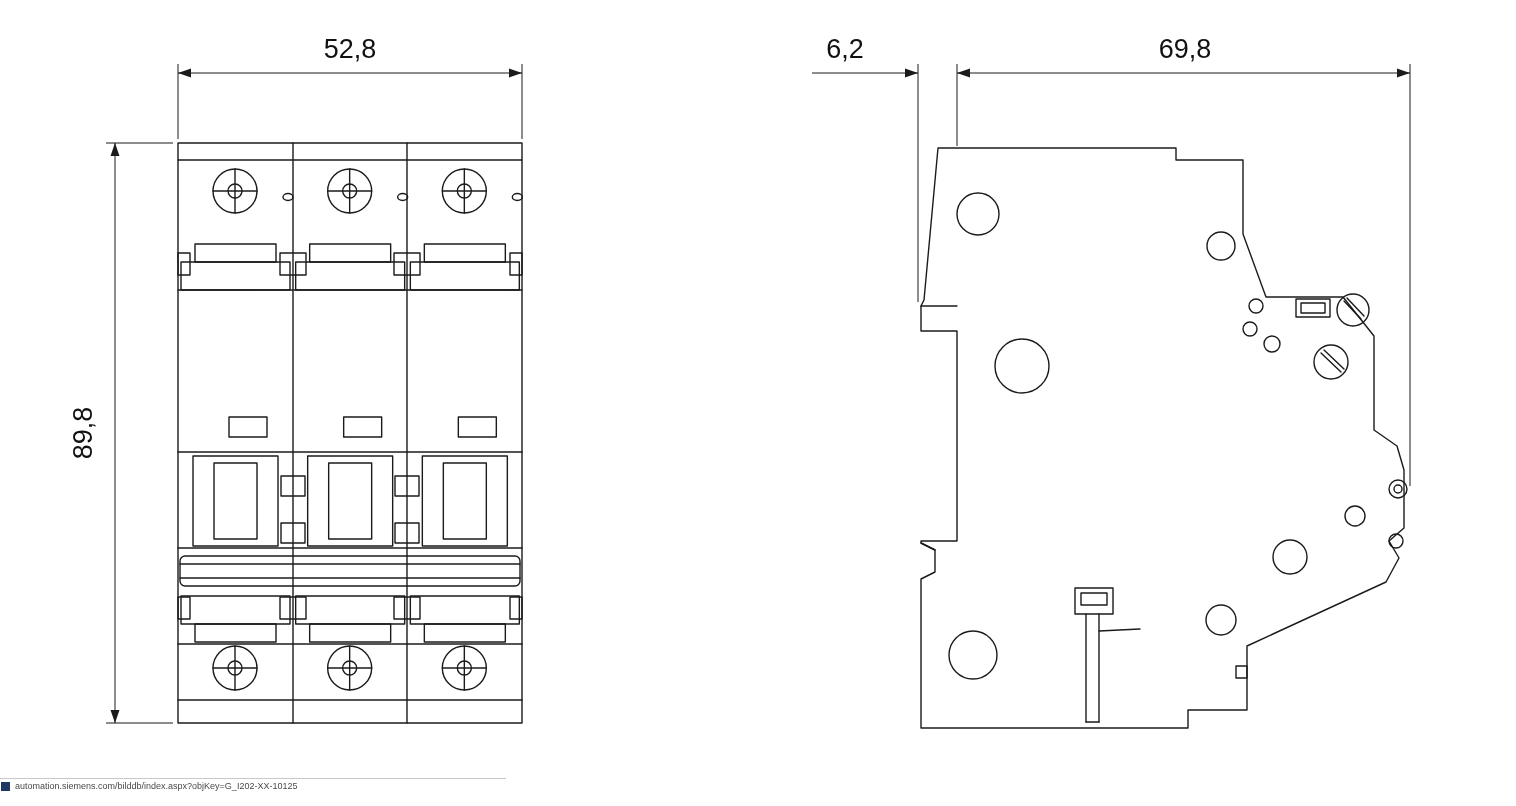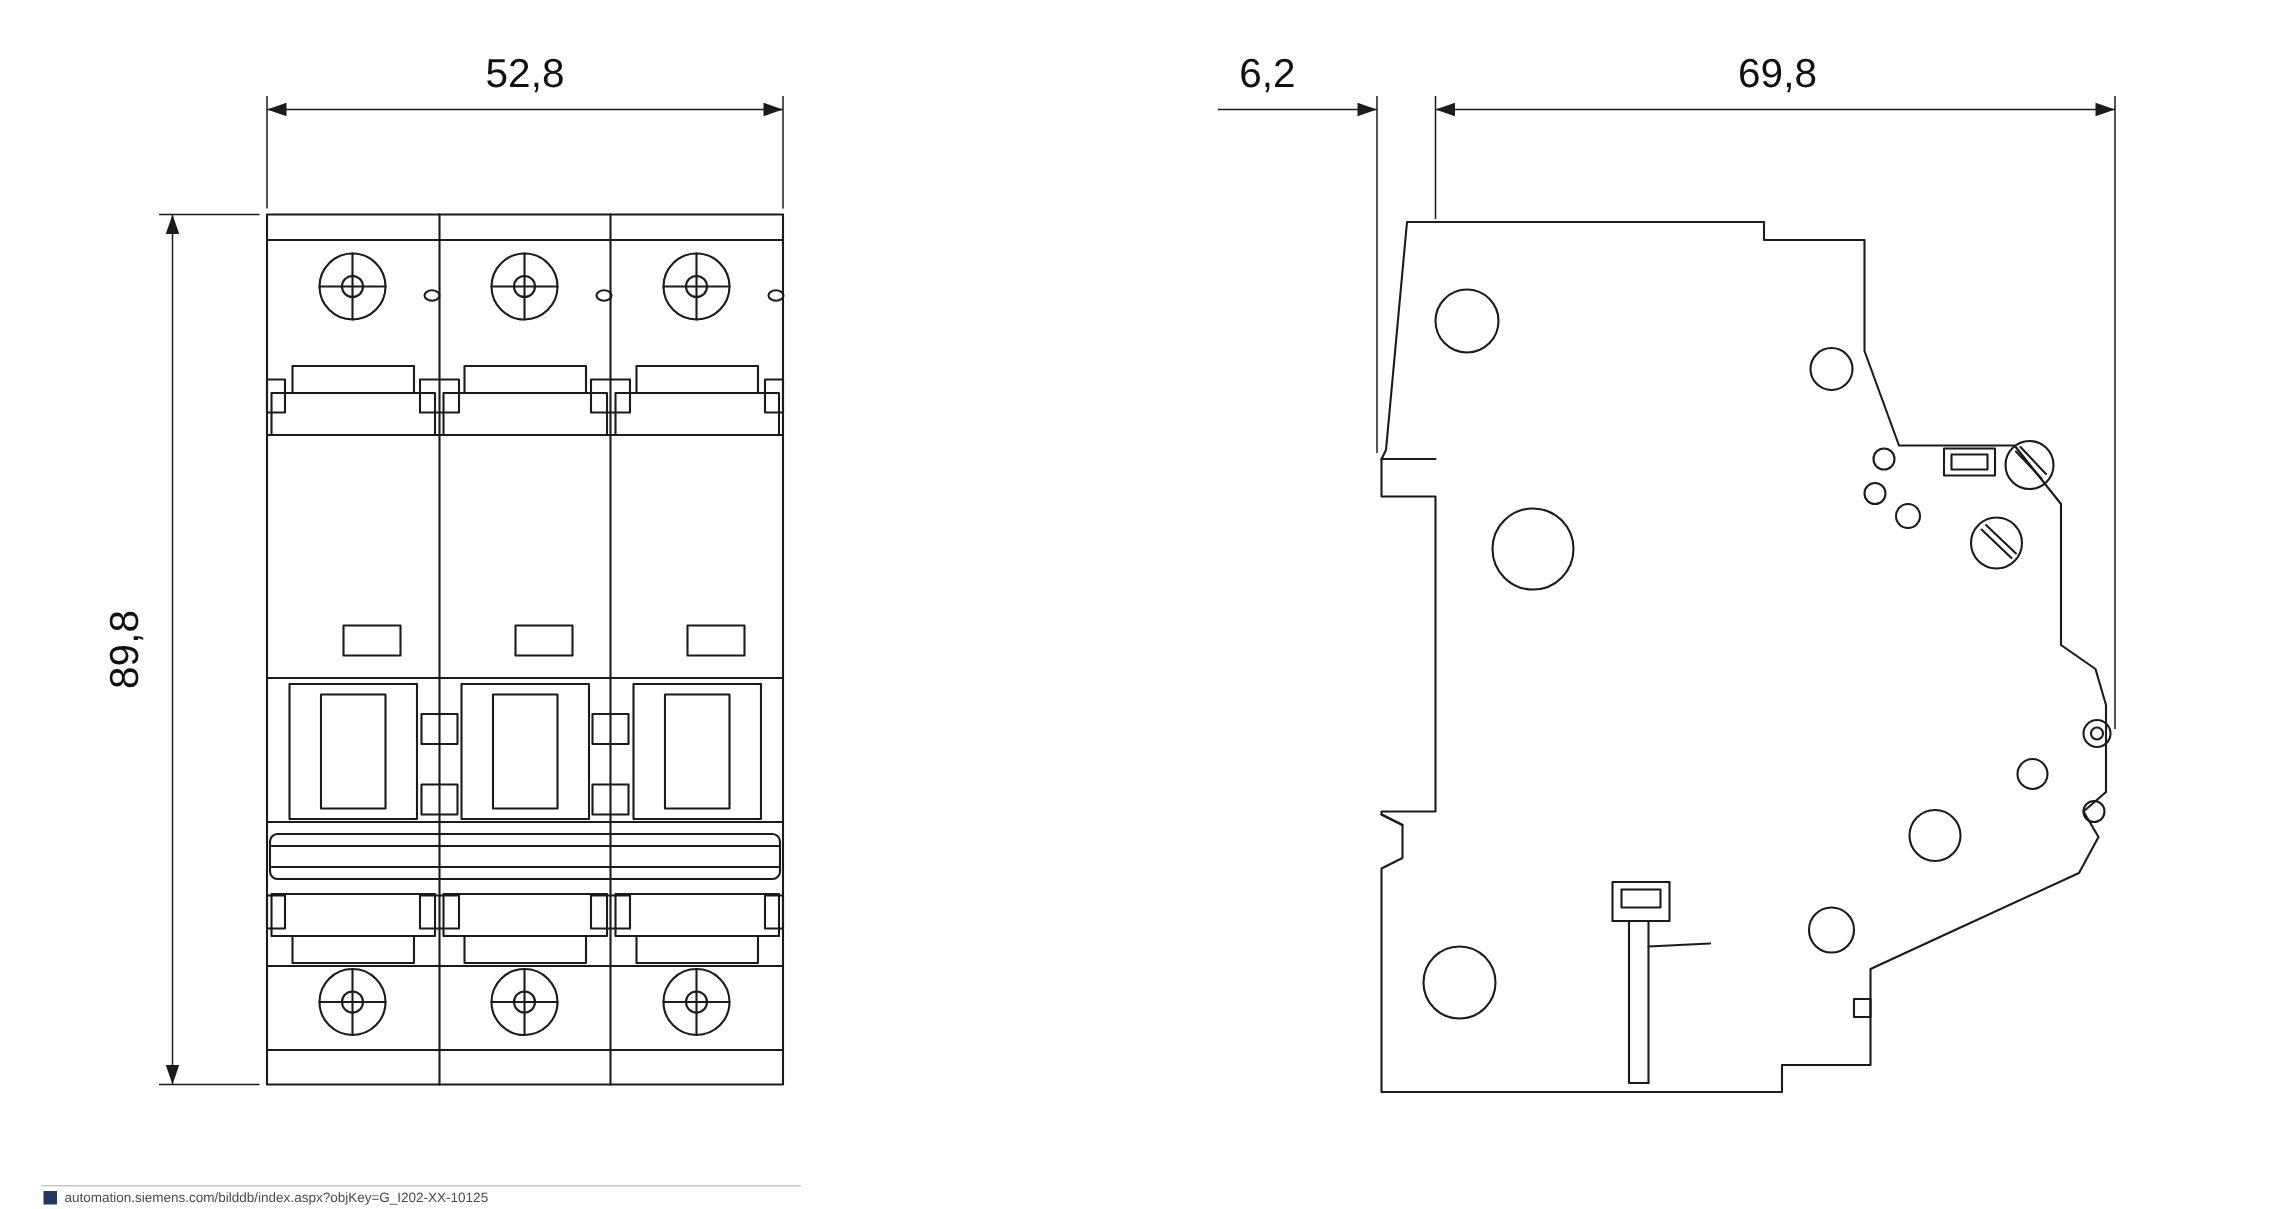--- a/index.html
+++ b/index.html
@@ -2,23 +2,23 @@
 <html><head>
 <meta charset="utf-8">
 <style>
   html,body{margin:0;padding:0;background:#ffffff;width:1516px;height:806px;overflow:hidden;}
   .stage{position:relative;width:1516px;height:806px;background:#fff;font-family:"Liberation Sans",sans-serif;}
   svg{display:block;}
   .obj{stroke:#1b1b1b;stroke-width:1.4;fill:none;stroke-linejoin:round;stroke-linecap:round;}
   .dim{stroke:#1b1b1b;stroke-width:1;fill:none;}
   .arrow{fill:#1b1b1b;stroke:none;}
   .dimtext{font-family:"Liberation Sans",sans-serif;font-size:27px;fill:#111;}
-  .caption{position:absolute;left:0;bottom:0;width:505px;border-top:1px solid #c8c8c8;
+  .caption{position:absolute;left:0;bottom:12px;width:505px;border-top:1px solid #c8c8c8;
            display:flex;align-items:center;gap:5px;padding:2px 0 3px 1px;
-           font-size:9px;color:#4a4a4a;white-space:nowrap;overflow:hidden;margin-left:28px;}
+           font-size:9px;color:#4a4a4a;white-space:nowrap;overflow:hidden;}
   .caption-icon{display:inline-block;width:9px;height:9px;background:#1f3864;flex:0 0 auto;}
 </style>
 </head>
 <body>
 
 <div class="stage">
   <svg width="1516" height="806" viewBox="0 0 1516 806">
 
     <defs>
       <g id="pole" class="obj">

